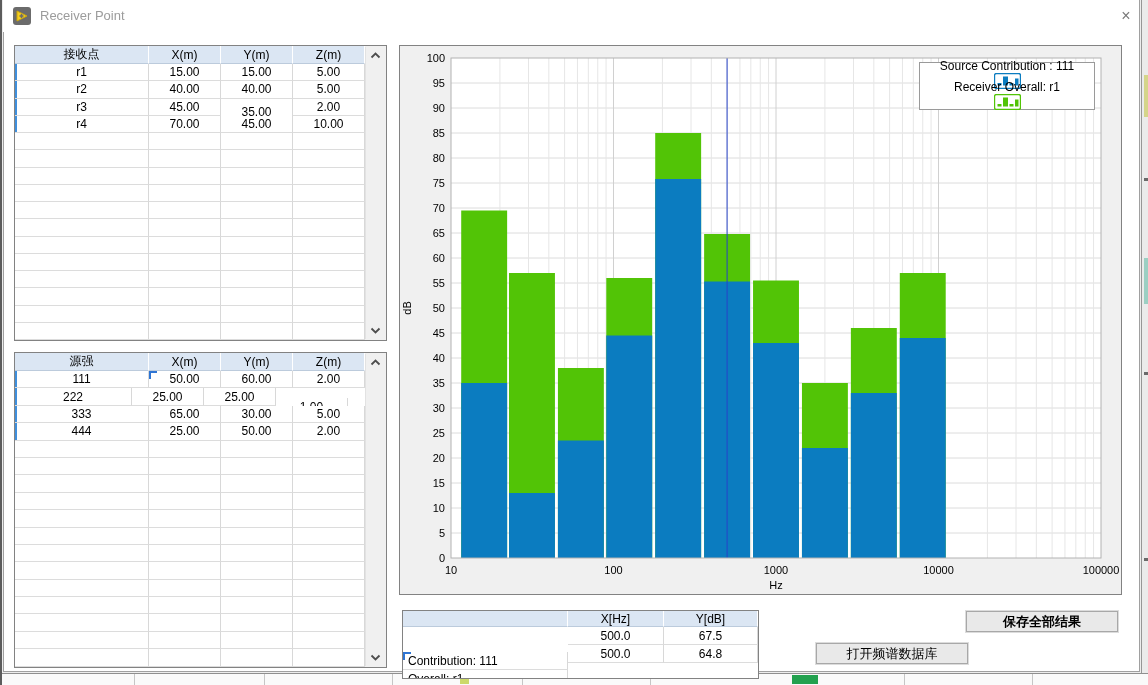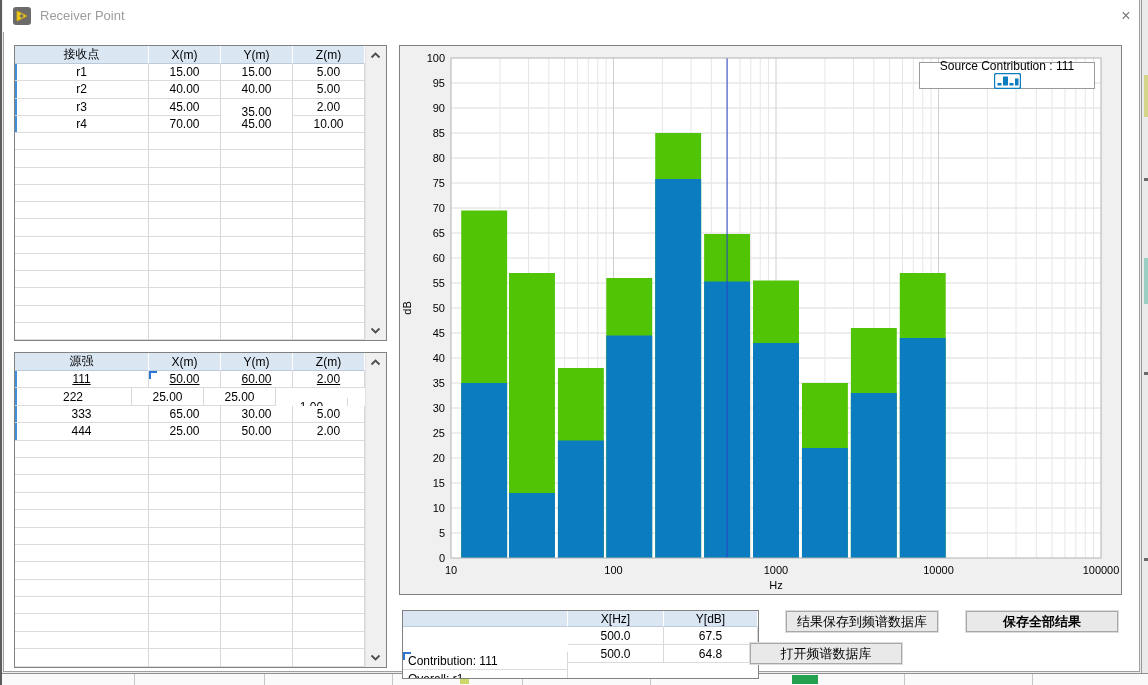--- a/index.html
+++ b/index.html
@@ -210,21 +210,21 @@
   </div>
 
   <div class="panel" id="source-panel" style="left:14px;top:352px;width:373px;height:316px;">
     <div class="tbl" id="source-tbl" style="width:350px;">
         <div class="lv-head">
           <div class="lv-hcell" style="width: 134px; height: 18px;">源强</div>
           <div class="lv-hcell" style="width: 72px; height: 18px;">X(m)</div>
           <div class="lv-hcell" style="width: 72px; height: 18px;">Y(m)</div>
           <div class="lv-hcell" style="width: 72px; height: 18px;">Z(m)</div>
         </div>
-        <div class="lv-row" style="height: 17.4px; text-decoration: underline;">
+        <div class="lv-row" style="height: 17.4px;">
           <div class="lv-cell" style="width: 134px; height: 17.4px;">111<div class="rowmark"></div></div>
           <div class="lv-cell" style="width: 72px; height: 17.4px;">50.00<div class="selcorner"></div></div>
           <div class="lv-cell" style="width: 72px; height: 17.4px;">60.00</div>
           <div class="lv-cell" style="width: 72px; height: 17.4px;">2.00</div>
         </div>
         <div class="lv-row" style="height: 17.4px;">
           <div class="lv-cell" style="width: 117px; height: 17.4px;">222<div class="rowmark"></div></div>
           <div class="lv-cell" style="width: 72px; height: 17.4px;">25.00</div>
           <div class="lv-cell" style="width: 72px; height: 17.4px;">25.00</div>
           <div class="lv-cell" style="width: 72px; height: 17.4px; margin-top: 10px;">1.00</div>
@@ -446,20 +446,30 @@
       <div class="legend-row">
         <span class="legend-label">Source Contribution : 111</span>
         <span id="legend-icon-0"><svg width="27" height="16" viewBox="0 0 27 16">
               <rect x="0.5" y="0.5" width="26" height="15" rx="2" fill="#fff" stroke="#0b7cc0" stroke-width="1.4"></rect>
               <rect x="3.5" y="10" width="4" height="2.5" fill="#0b7cc0"></rect>
               <rect x="9" y="3.5" width="5" height="9" fill="#0b7cc0"></rect>
               <rect x="15.5" y="10" width="4" height="2.5" fill="#0b7cc0"></rect>
               <rect x="21" y="5.5" width="3.5" height="7" fill="#0b7cc0"></rect>
             </svg></span>
       </div>
+      <div class="legend-row">
+        <span class="legend-label">Receiver Overall: r1</span>
+        <span id="legend-icon-1"><svg width="27" height="16" viewBox="0 0 27 16">
+              <rect x="0.5" y="0.5" width="26" height="15" rx="2" fill="#fff" stroke="#52c406" stroke-width="1.4"></rect>
+              <rect x="3.5" y="10" width="4" height="2.5" fill="#52c406"></rect>
+              <rect x="9" y="3.5" width="5" height="9" fill="#52c406"></rect>
+              <rect x="15.5" y="10" width="4" height="2.5" fill="#52c406"></rect>
+              <rect x="21" y="5.5" width="3.5" height="7" fill="#52c406"></rect>
+            </svg></span>
+      </div>
     </div>
   </div>
 
   <div class="panel" id="result-panel">
     <div class="tbl" id="result-tbl" style="width:355px;">
         <div class="lv-head">
           <div class="lv-hcell" style="width: 165px; height: 16px;"></div>
           <div class="lv-hcell" style="width: 96px; height: 16px;">X[Hz]</div>
           <div class="lv-hcell" style="width: 94px; height: 16px;">Y[dB]</div>
         </div>
@@ -469,17 +479,16 @@
           <div class="lv-cell" style="width: 94px; height: 18px;">67.5</div>
         </div>
         <div class="lv-row" style="height: 18px;">
           <div class="lv-cell left" style="width: 165px; height: 18px;">Overall: r1</div>
           <div class="lv-cell" style="width: 96px; height: 18px;">500.0</div>
           <div class="lv-cell" style="width: 94px; height: 18px;">64.8</div>
         </div>
       </div>
   </div>
 
-  <div class="btn" style="left:786px;top:611px;">结果保存到频谱数据库</div>
   <div class="btn" style="left:966px;top:611px;font-weight:bold;">保存全部结果</div>
-  <div class="btn" style="left:750px;top:643px;">打开频谱数据库</div>
+  <div class="btn" style="left:816px;top:643px;">打开频谱数据库</div>
 
 </div>
 
 </body></html>

